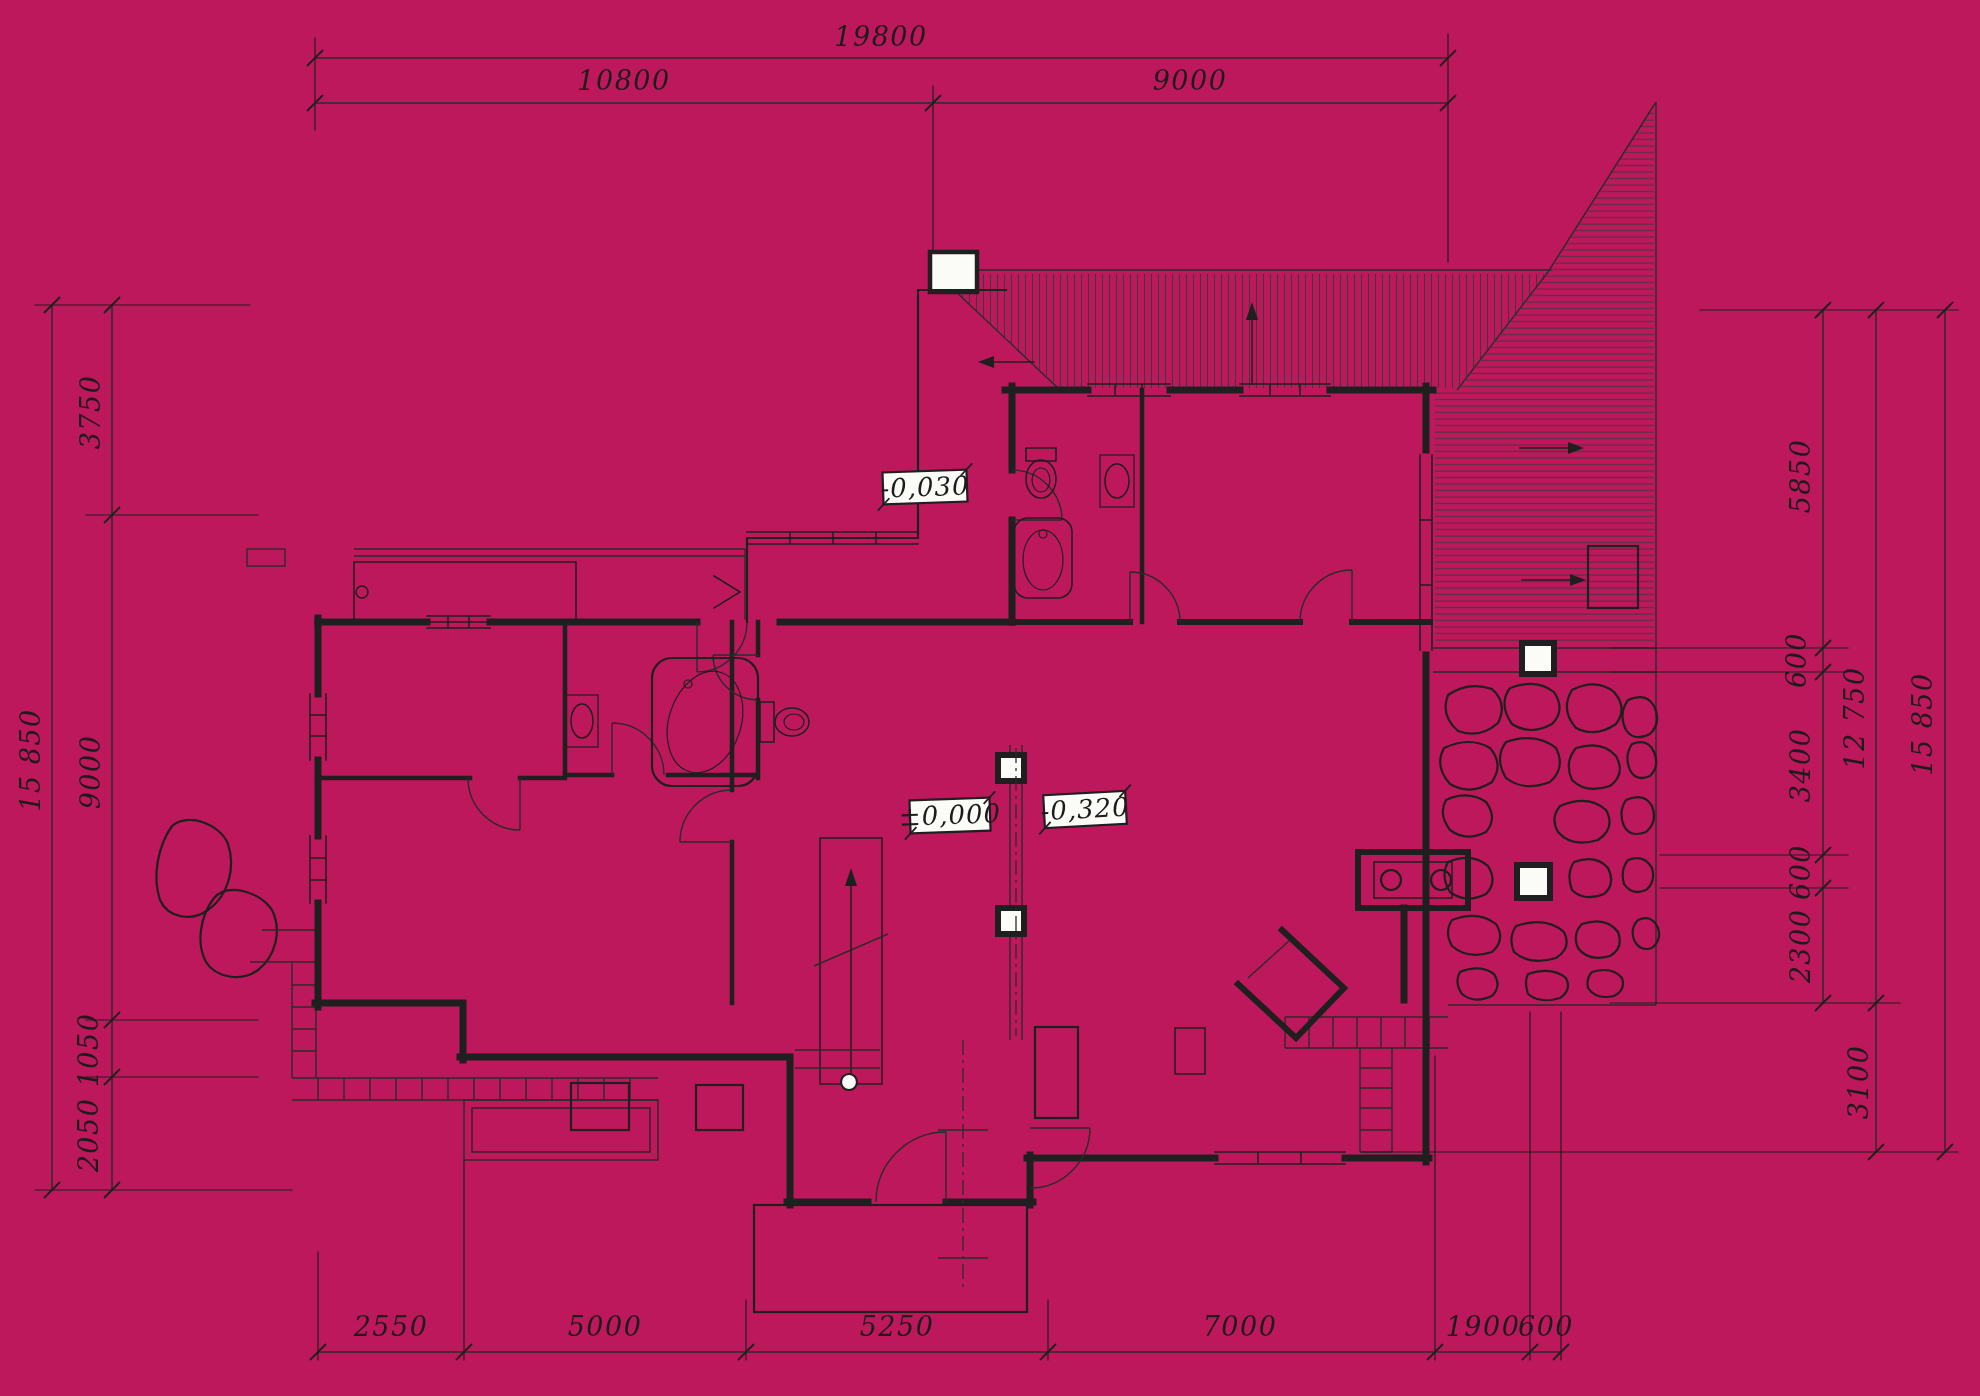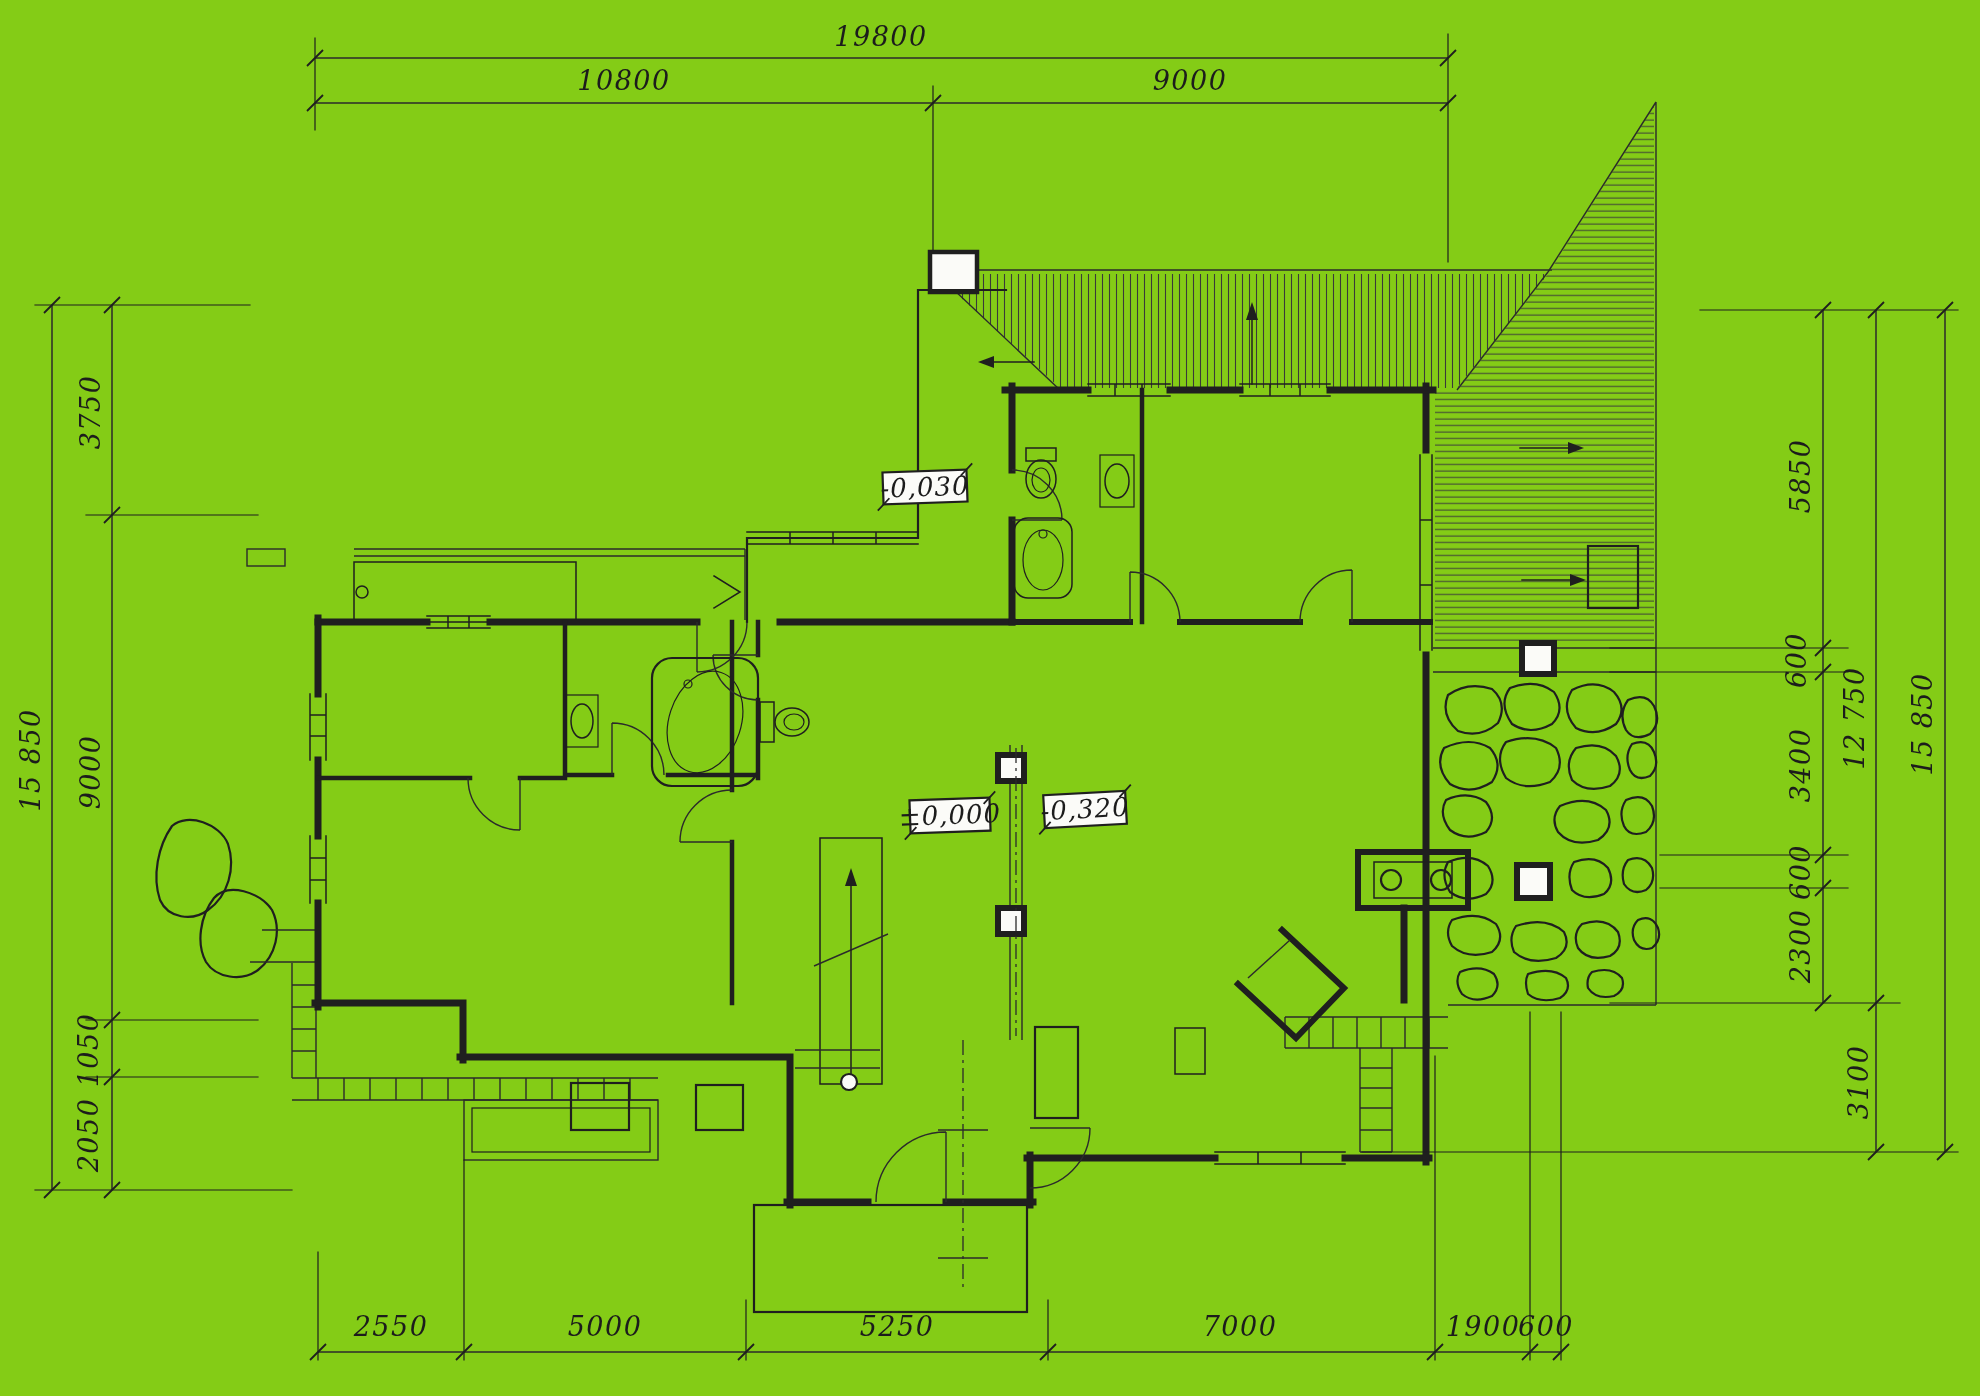--- a/index.html
+++ b/index.html
@@ -1,19 +1,19 @@
 <!DOCTYPE html>
 <html><head>
 <meta charset="utf-8">
 <style>
   html,body{margin:0;padding:0;background:#e8e8e6;}
   .sheet{
     position:relative;
     width:1980px;height:1396px;
-    background:#84cc16;
+    background:#be185d;
     overflow:hidden;
     font-family:"DejaVu Serif", serif;
   }
   svg{display:block;width:1980px;height:1396px;}
   
   .ink{stroke:#1f1f1f;fill:none;stroke-linecap:square;}
   .w1{stroke-width:1.2;} .w15{stroke-width:1.5;} .w2{stroke-width:2.2;}  .w4{stroke-width:4.5;} .w6{stroke-width:6;} .w7{stroke-width:7;}
   .thin{stroke:#2b2b2b;stroke-width:1.4;fill:none;}
   .dim{stroke:#2b2b2b;stroke-width:1.5;fill:none;}
   .tick{stroke:#1f1f1f;stroke-width:1.8;fill:none;}

